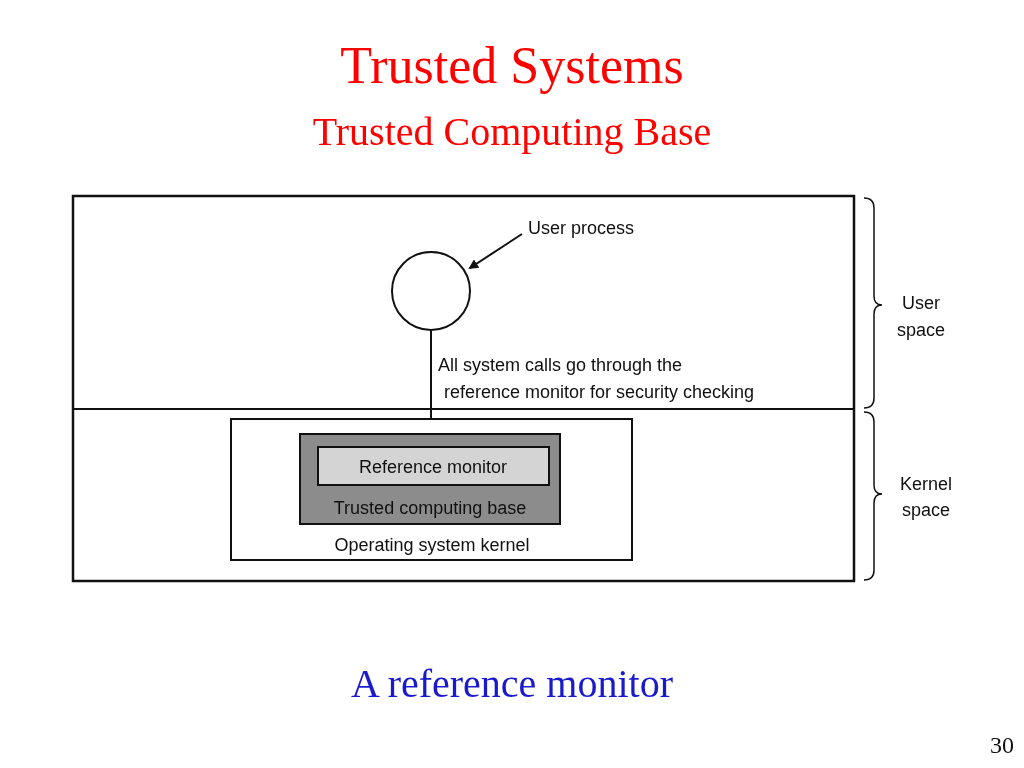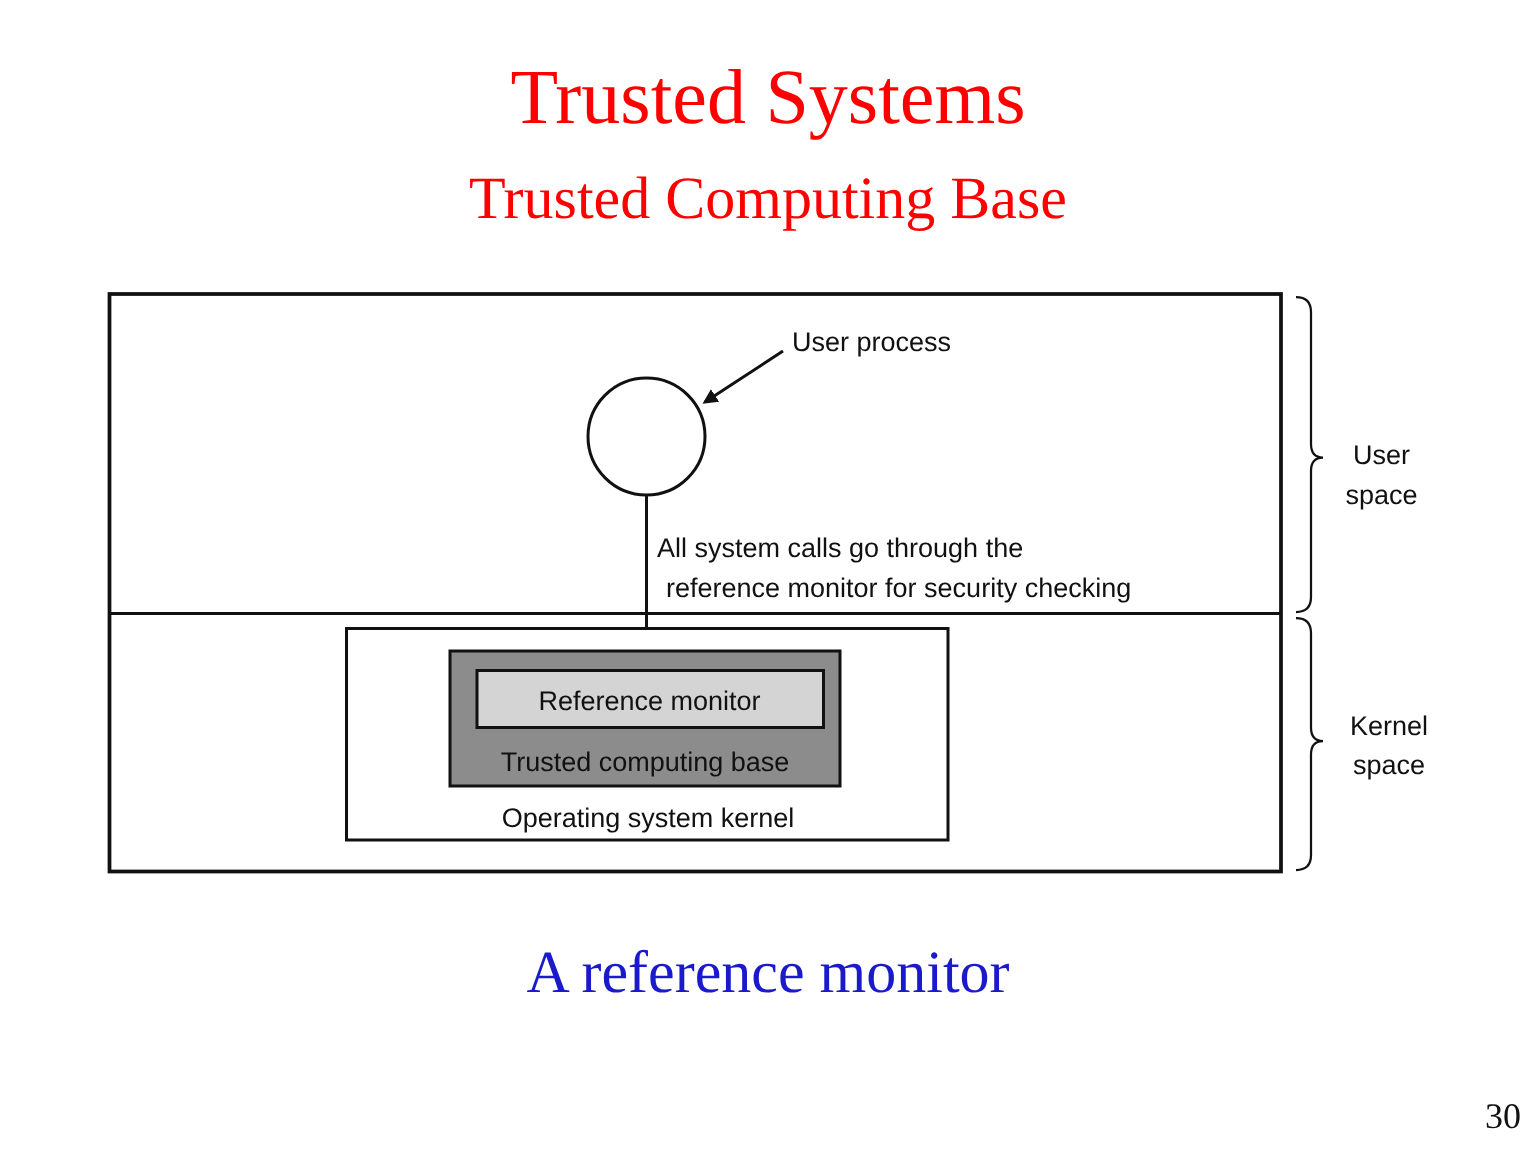--- a/index.html
+++ b/index.html
@@ -1,20 +1,20 @@
 <!DOCTYPE html>
 <html><head>
   <meta charset="utf-8">
   <style>
     html, body { margin: 0; padding: 0; }
     body { width: 1024px; height: 768px; background: #ffffff; position: relative; overflow: hidden; }
     .title { position: absolute; left: 0; width: 1024px; text-align: center; color: #ff0000; font-family: "Liberation Serif", "DejaVu Serif", serif; }
     .t1 { top: 36px; font-size: 52px; line-height: 60px; }
     .t2 { top: 108px; font-size: 40px; line-height: 48px; }
-    .caption { position: absolute; left: 0; width: 1024px; top: 624px; text-align: center; color: #1a1acc; font-family: "Liberation Serif", "DejaVu Serif", serif; font-size: 40px; line-height: 48px; }
+    .caption { position: absolute; left: 0; width: 1024px; top: 660px; text-align: center; color: #1a1acc; font-family: "Liberation Serif", "DejaVu Serif", serif; font-size: 40px; line-height: 48px; }
     .page-num { position: absolute; right: 10px; top: 732px; font-family: "Liberation Serif", "DejaVu Serif", serif; font-size: 24px; color: #111; }
     svg { position: absolute; left: 0; top: 0; }
     svg text { font-family: "Liberation Sans", "DejaVu Sans", sans-serif; fill: #111; }
   </style>
 </head>
 <body>
 
 <div class="title t1">Trusted Systems</div>
 <div class="title t2">Trusted Computing Base</div>
 

